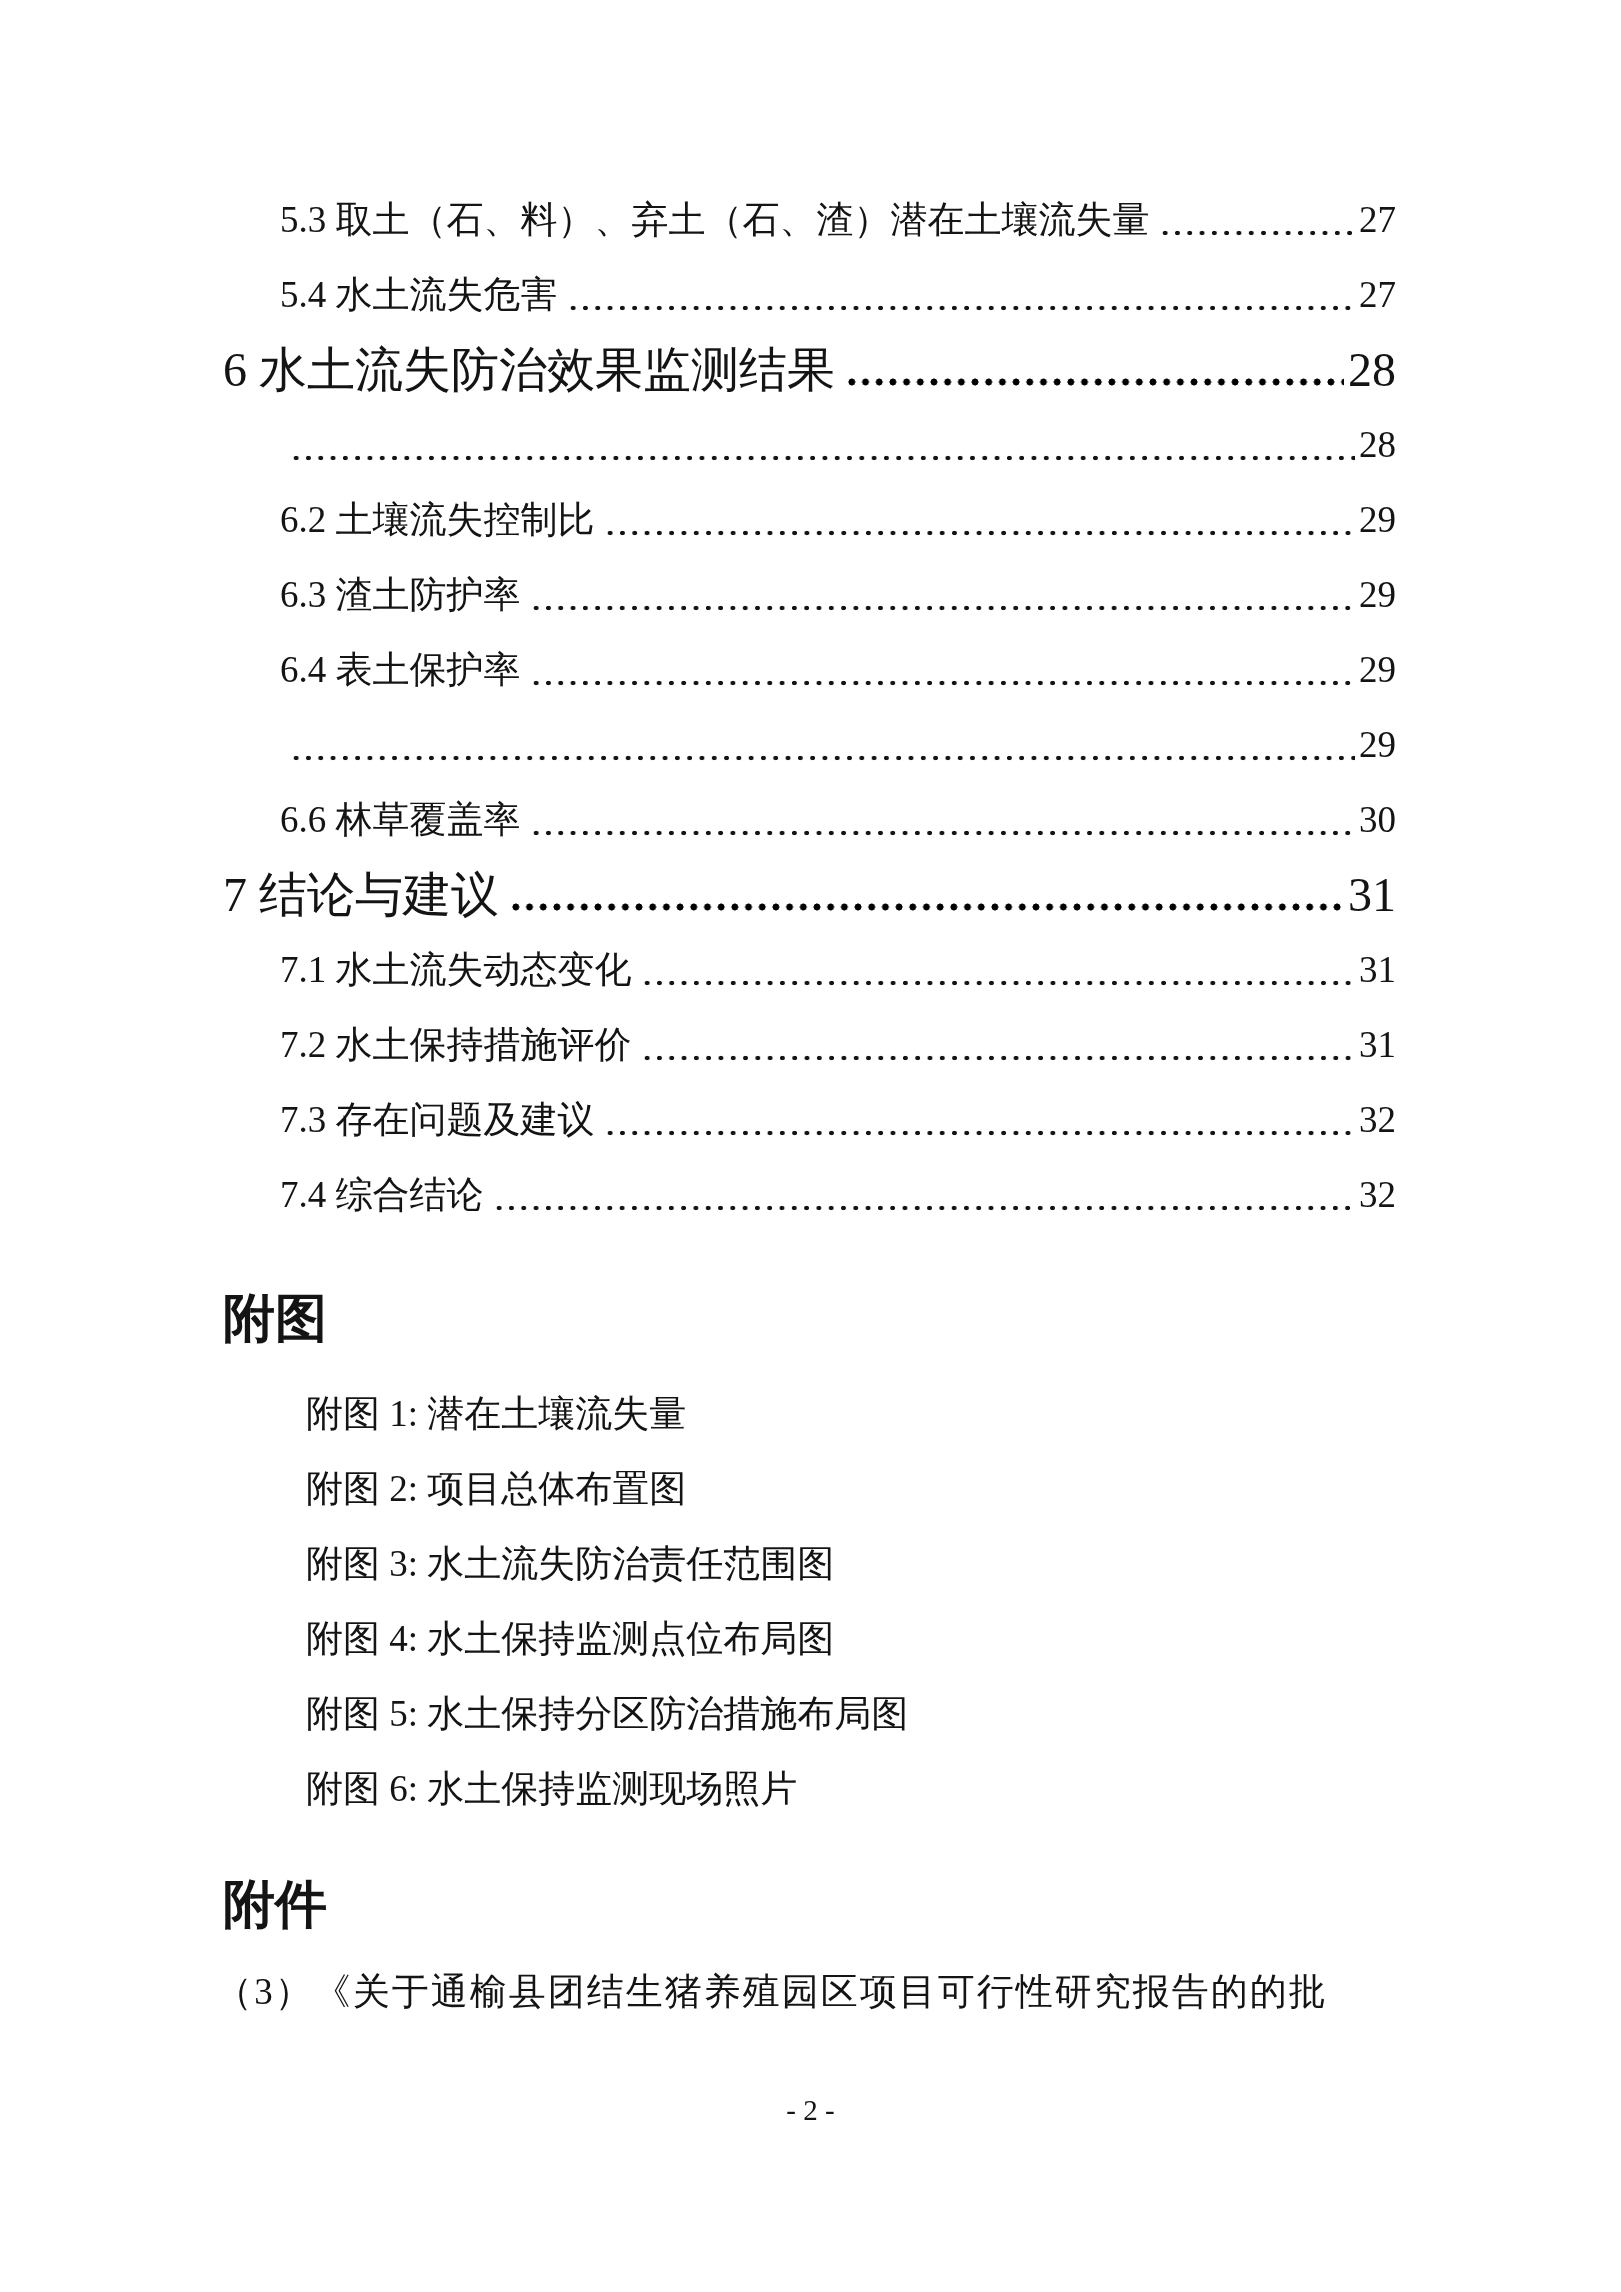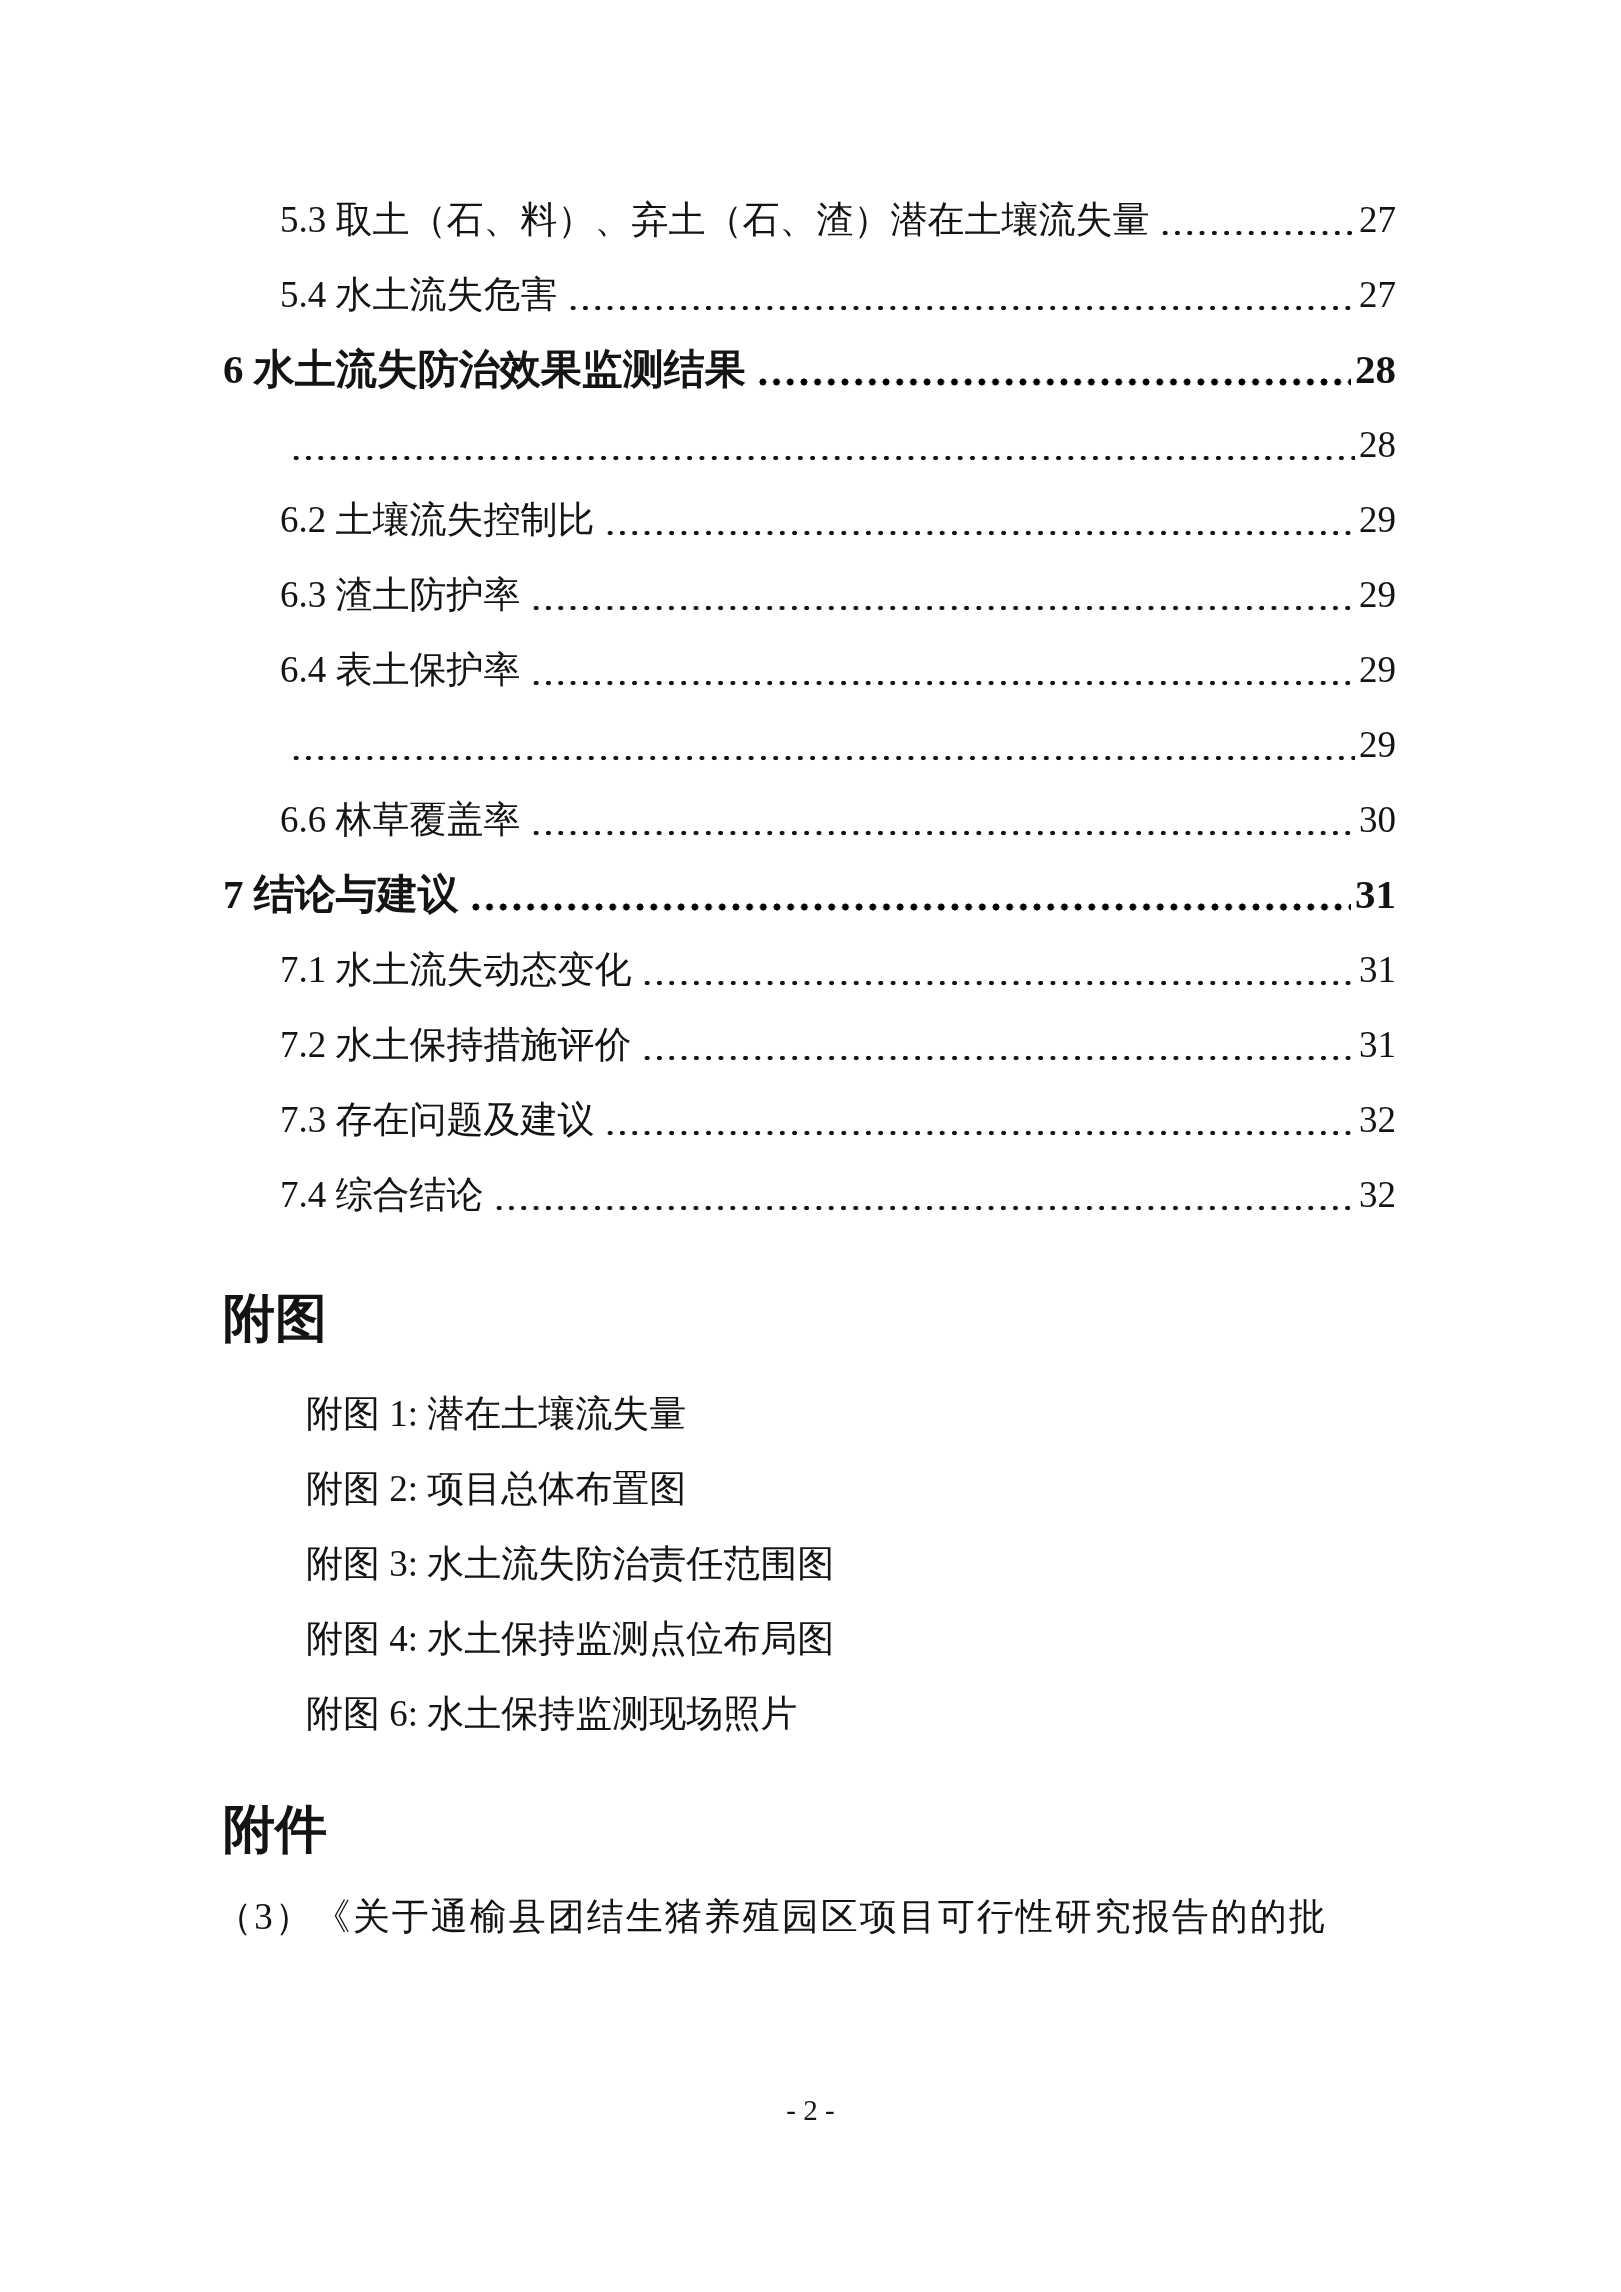--- a/index.html
+++ b/index.html
@@ -27,21 +27,21 @@
   .leader {
     flex: 1 1 auto;
     align-self: stretch;
     margin: 0 2px 0 9.8px;
     background-image: radial-gradient(circle, #141414 2.2px, rgba(0,0,0,0) 2.6px);
     background-size: 12.3px 12.3px;
     background-repeat: repeat-x;
     background-position: 0 45px;
   }
   .lvl2 { padding-left: 57px; font-size: 37px; }
-  .lvl1 { font-size: 41px; font-weight: bold; }
+  .lvl1 { font-size: 48px; font-weight: normal; }
   .lvl1 .leader {
     background-image: radial-gradient(circle, #000000 3.2px, rgba(0,0,0,0) 3.7px);
     background-size: 13.7px 13.7px;
     background-position: 0 43px;
   }
   
   .section-heading {
     height: 75px;
     line-height: 75px;
     font-size: 52px;
@@ -154,20 +154,21 @@
     </div>
   </div>
 
   <div class="section-heading figures-heading">附图</div>
 
   <div class="figures-list">
     <div class="figure-item">附图 1: 潜在土壤流失量</div>
     <div class="figure-item">附图 2: 项目总体布置图</div>
     <div class="figure-item">附图 3: 水土流失防治责任范围图</div>
     <div class="figure-item">附图 4: 水土保持监测点位布局图</div>
+    <div class="figure-item">附图 5: 水土保持分区防治措施布局图</div>
     <div class="figure-item">附图 6: 水土保持监测现场照片</div>
   </div>
 
   <div class="section-heading attachments-heading">附件</div>
 
   <div class="attachment-item">（3）《关于通榆县团结生猪养殖园区项目可行性研究报告的的批</div>
 
   <div class="footer">- 2 -</div>
 
 </div>

